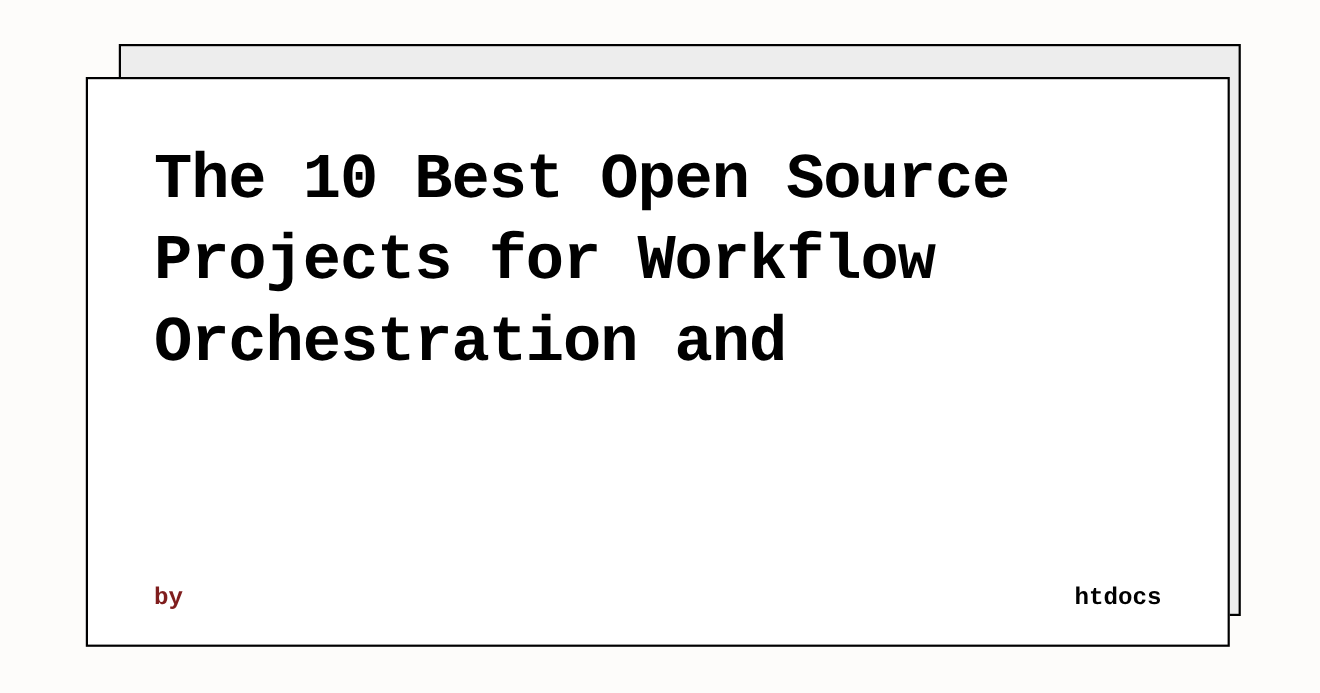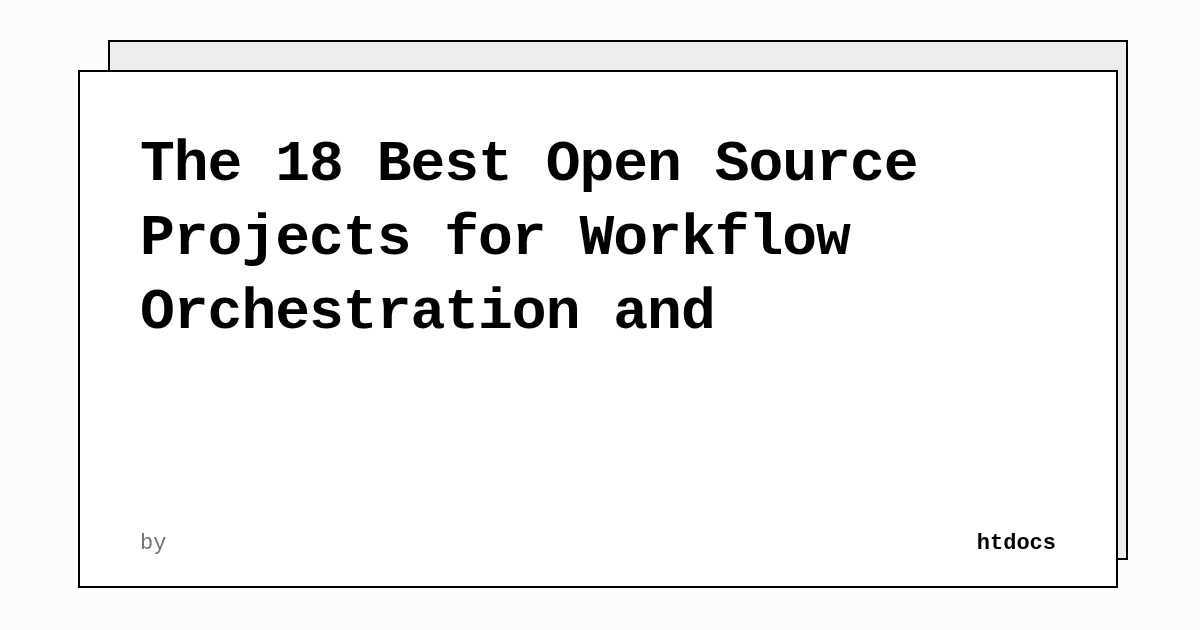--- a/index.html
+++ b/index.html
@@ -46,33 +46,33 @@
       overflow: hidden;
     }
     .footer {
       display: flex;
       justify-content: space-between;
       align-items: flex-end;
       font-size: 22px;
       margin-top: 20px;
     }
     .by {
-      font-weight: normal;
-      color: #737373;
+      font-weight: bold;
+      color: #7f1d1d;
     }
     .brand {
       font-weight: bold;
       color: #000;
       margin-left: 19px;
     }
   </style>
 </head>
 <body>
 
 <div class="card-back"></div>
 
 <div class="card-front">
-  <div class="title">The 18 Best Open Source Projects for Workflow Orchestration and</div>
+  <div class="title">The 10 Best Open Source Projects for Workflow Orchestration and</div>
   <div class="footer">
     <span class="by">by</span>
     <span class="brand">htdocs</span>
   </div>
 </div>
 
 </body></html>

